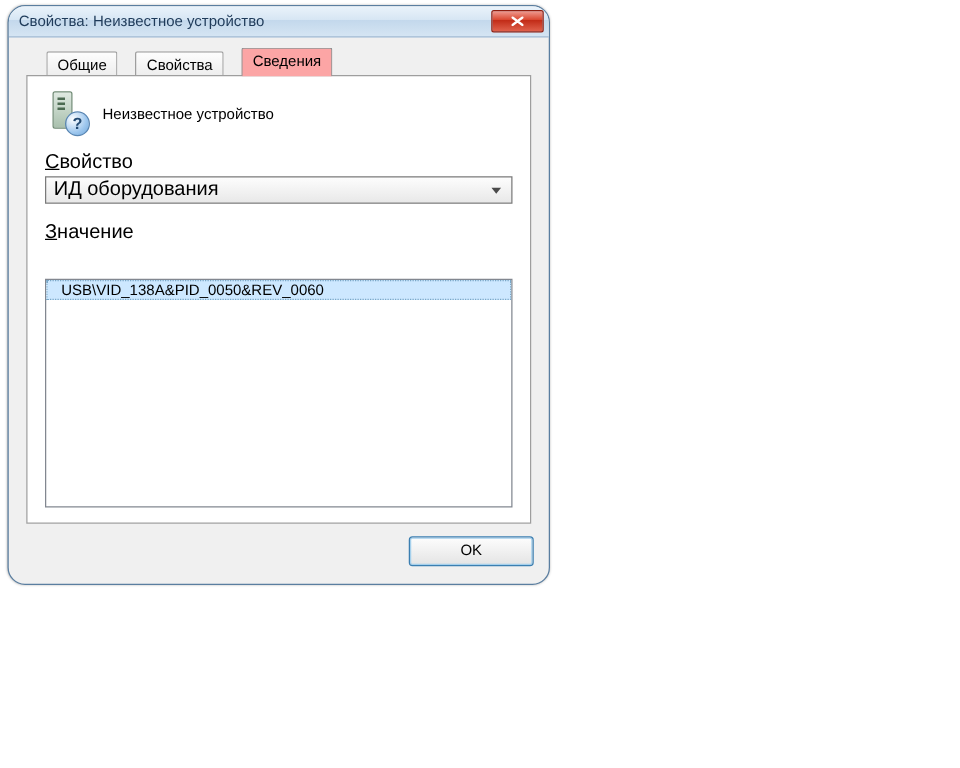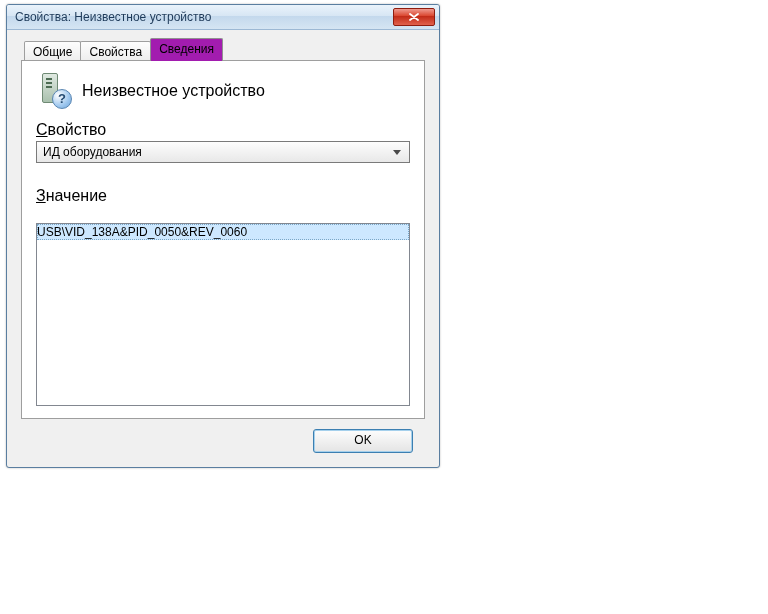--- a/index.html
+++ b/index.html
@@ -14,21 +14,21 @@
   }
   .window {
     position: absolute;
     left: 6px;
     top: 4px;
     width: 432px;
     height: 462px;
     border: 1px solid #5a7ea0;
     background: #f0f0f0;
     box-shadow: 0 0 2px rgba(0,0,0,0.3);
-    border-radius: 3px;
+    border-radius: 14px;
     overflow: hidden;
   }
   .titlebar {
     height: 24px;
     background: linear-gradient(to bottom, #eaf3fb 0%, #d7e6f4 45%, #c3d8ec 46%, #d5e5f3 100%);
     border-bottom: 1px solid #9cb8d4;
     display: flex;
     align-items: center;
     padding: 0 4px 0 8px;
   }
@@ -54,45 +54,45 @@
     cursor: pointer;
   }
   .close-btn svg { display:block; }
   .client {
     position: absolute;
     left: 6px; right: 6px; top: 30px; bottom: 6px;
     background: #f0f0f0;
   }
   .tabstrip {
     position: absolute;
-    left: 11px;
+    left: 24px;
     top: 4px;
     right: 8px;
     height: 22px;
     display: flex;
     align-items: flex-end;
-    gap: 0;
+    gap: 15px;
   }
   .tab {
     height: 20px;
     padding: 0 8px;
     font-size: 12px;
     line-height: 20px;
     border: 1px solid #9e9e9e;
     border-bottom: none;
     background: linear-gradient(to bottom,#fdfdfd,#ececec);
     border-top-left-radius: 2px;
     border-top-right-radius: 2px;
     margin-right: -1px;
     cursor: pointer;
     position: relative;
     top: 1px;
   }
   .tab.active {
-    background: #a21caf;
+    background: #fca5a5;
     height: 22px;
     top: 0;
     z-index: 2;
     border-color: #919191;
   }
   .tabpanel {
     position: absolute;
     left: 8px;
     top: 25px;
     right: 8px;
@@ -125,71 +125,71 @@
   }
   .device-icon .qmark{
     position:absolute; right:0; bottom:0;
     width:18px; height:18px; border-radius:50%;
     background: radial-gradient(circle at 30% 30%, #ffffff, #9ec7ee 60%, #6fa6d9);
     border:1px solid #5a86b2;
     color:#234a72; font-weight:bold;
     font-size:13px; line-height:17px; text-align:center;
   }
   .device-name {
-    font-size: 16px;
+    font-size: 12px;
     text-align: right;
   }
   .section-label {
     padding: 4px 14px 2px 14px;
     font-size: 16px;
   }
   .section-label .ul { text-decoration: underline; }
   .combo {
     margin: 0 14px;
     height: 20px;
     border: 1px solid #7a7a7a;
     background: linear-gradient(to bottom,#fdfdfd,#e8e8e8);
     display: flex;
     align-items: center;
     padding: 0 4px 0 6px;
-    font-size: 12px;
+    font-size: 16px;
     cursor: pointer;
     position: relative;
   }
   .combo .combo-text { flex:1; }
   .combo .arrow {
     width: 16px;
     text-align: center;
     color:#4a4a4a;
   }
   .listbox {
     position: absolute;
     left: 14px;
     right: 14px;
     top: 162px;
     bottom: 12px;
     border: 1px solid #828790;
     background: #ffffff;
     overflow: auto;
   }
   .list-item {
-    padding: 1px 0;
+    padding: 1px 12px;
     font-size: 12px;
     line-height: 14px;
     white-space: nowrap;
     cursor: default;
   }
   .list-item.selected {
     background: #cde8ff;
     outline: 1px dotted #7aa7c7;
     outline-offset: -1px;
   }
   .button-row {
     position: absolute;
-    right: 20px;
+    right: 6px;
     bottom: 8px;
     display: flex;
     gap: 8px;
   }
   .btn {
     min-width: 78px;
     height: 22px;
     border: 1px solid #707070;
     border-radius: 3px;
     background: linear-gradient(to bottom,#fdfdfd,#e4e4e4);
@@ -241,21 +241,21 @@
 
       <div class="combo">
         <span class="combo-text">ИД оборудования</span>
         <span class="arrow">
           <svg width="8" height="6" viewBox="0 0 8 6">
               <path d="M0 0 L4 5 L8 0 Z" fill="#4a4a4a"></path>
             </svg>
         </span>
       </div>
 
-      <div class="section-label" style="margin-top:20px">
+      <div class="section-label" style="margin-top:10px">
         <span class="ul">З</span><span>начение</span>
       </div>
 
       <div class="listbox">
         <div class="list-item selected">USB\VID_138A&amp;PID_0050&amp;REV_0060</div>
       </div>
 
     </div>
 
     <div class="button-row">

